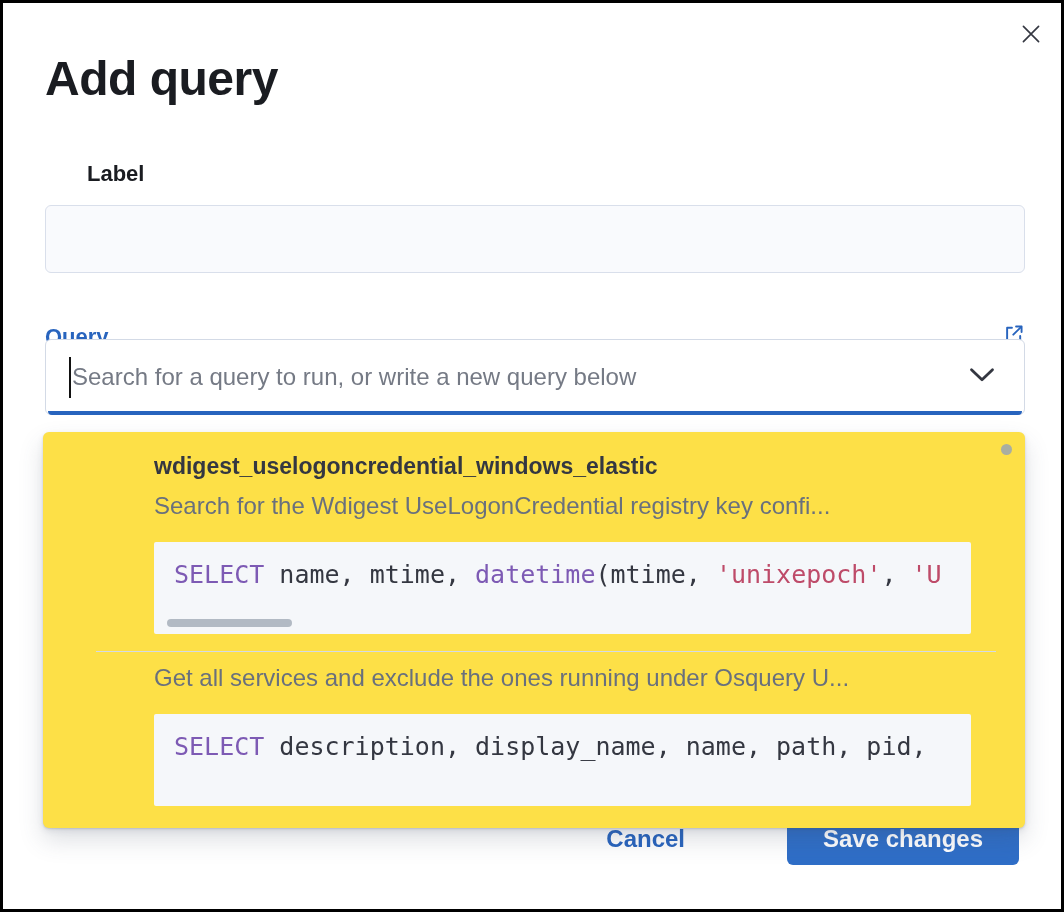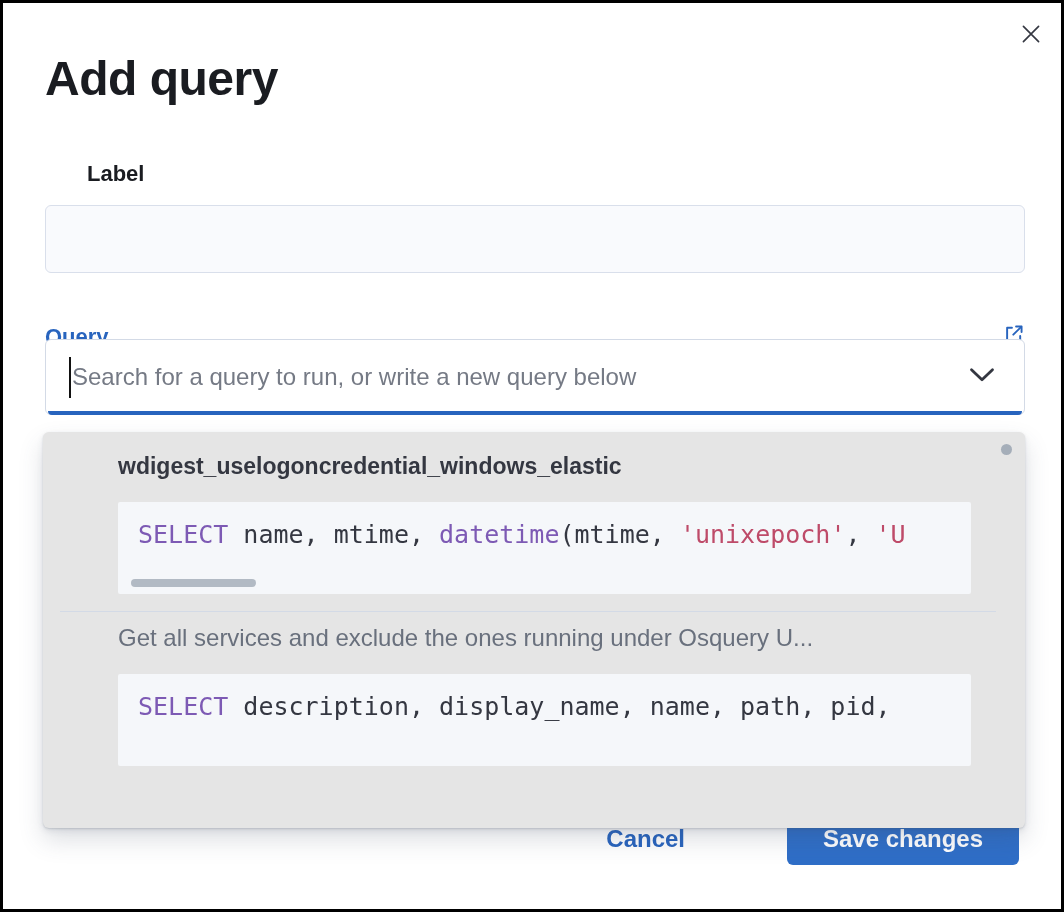--- a/index.html
+++ b/index.html
@@ -63,22 +63,23 @@
   }
   .combobox .chevron{
     position:absolute;right:28px;top:26px;color:#343741;cursor:pointer;
   }
   .combobox .focus-line{
     position:absolute;left:2px;right:2px;bottom:-1px;height:4px;
     background:var(--focus-blue);border-radius:0 0 5px 5px;
   }
   .dropdown-panel{
     position:absolute;left:40px;top:429px;width:982px;height:396px;
-    background:#e5e5e5;border-radius:6px;z-index:20;overflow:hidden;
+    background:#fde047;border-radius:6px;z-index:20;overflow:hidden;
     box-shadow:0 1px 2px rgba(65,78,101,.2),0 12px 24px rgba(65,78,101,.18),0 3px 6px rgba(65,78,101,.1);
+    padding-left:36px;
   }
   .vscroll-dot{
     position:absolute;right:13px;top:12px;width:11px;height:11px;border-radius:50%;
     background:#9aa5b1;opacity:.85;
   }
   .option{padding:0 54px 0 75px;}
   .option .opt-title{
     padding-top:20px;font-size:23px;font-weight:700;color:var(--text-mid);
     line-height:28px;white-space:nowrap;overflow:hidden;
   }
@@ -155,20 +156,21 @@
         <path d="M3 2.5 L12 11 L21 2.5"></path>
       </svg>
     </span>
     <div class="focus-line"></div>
   </div>
 
   <div class="dropdown-panel">
     <div id="options-list">
   <div class="option">
     <div class="opt-title">wdigest_uselogoncredential_windows_elastic</div>
+    <div class="opt-desc">Search for the Wdigest UseLogonCredential registry key confi...</div>
     <div class="opt-code"><span class="tok-keyword">SELECT</span><span class="tok-plain"> name, mtime, </span><span class="tok-keyword">datetime</span><span class="tok-plain">(mtime, </span><span class="tok-string">'unixepoch'</span><span class="tok-plain">, </span><span class="tok-string">'U</span><div class="hscroll-thumb"></div></div>
   </div>
 <hr class="option-divider">
   <div class="option">
     <div class="opt-desc">Get all services and exclude the ones running under Osquery U...</div>
     <div class="opt-code"><span class="tok-keyword">SELECT</span><span class="tok-plain"> description, display_name, name, path, pid,</span></div>
   </div>
 </div>
     <div class="vscroll-dot"></div>
   </div>

